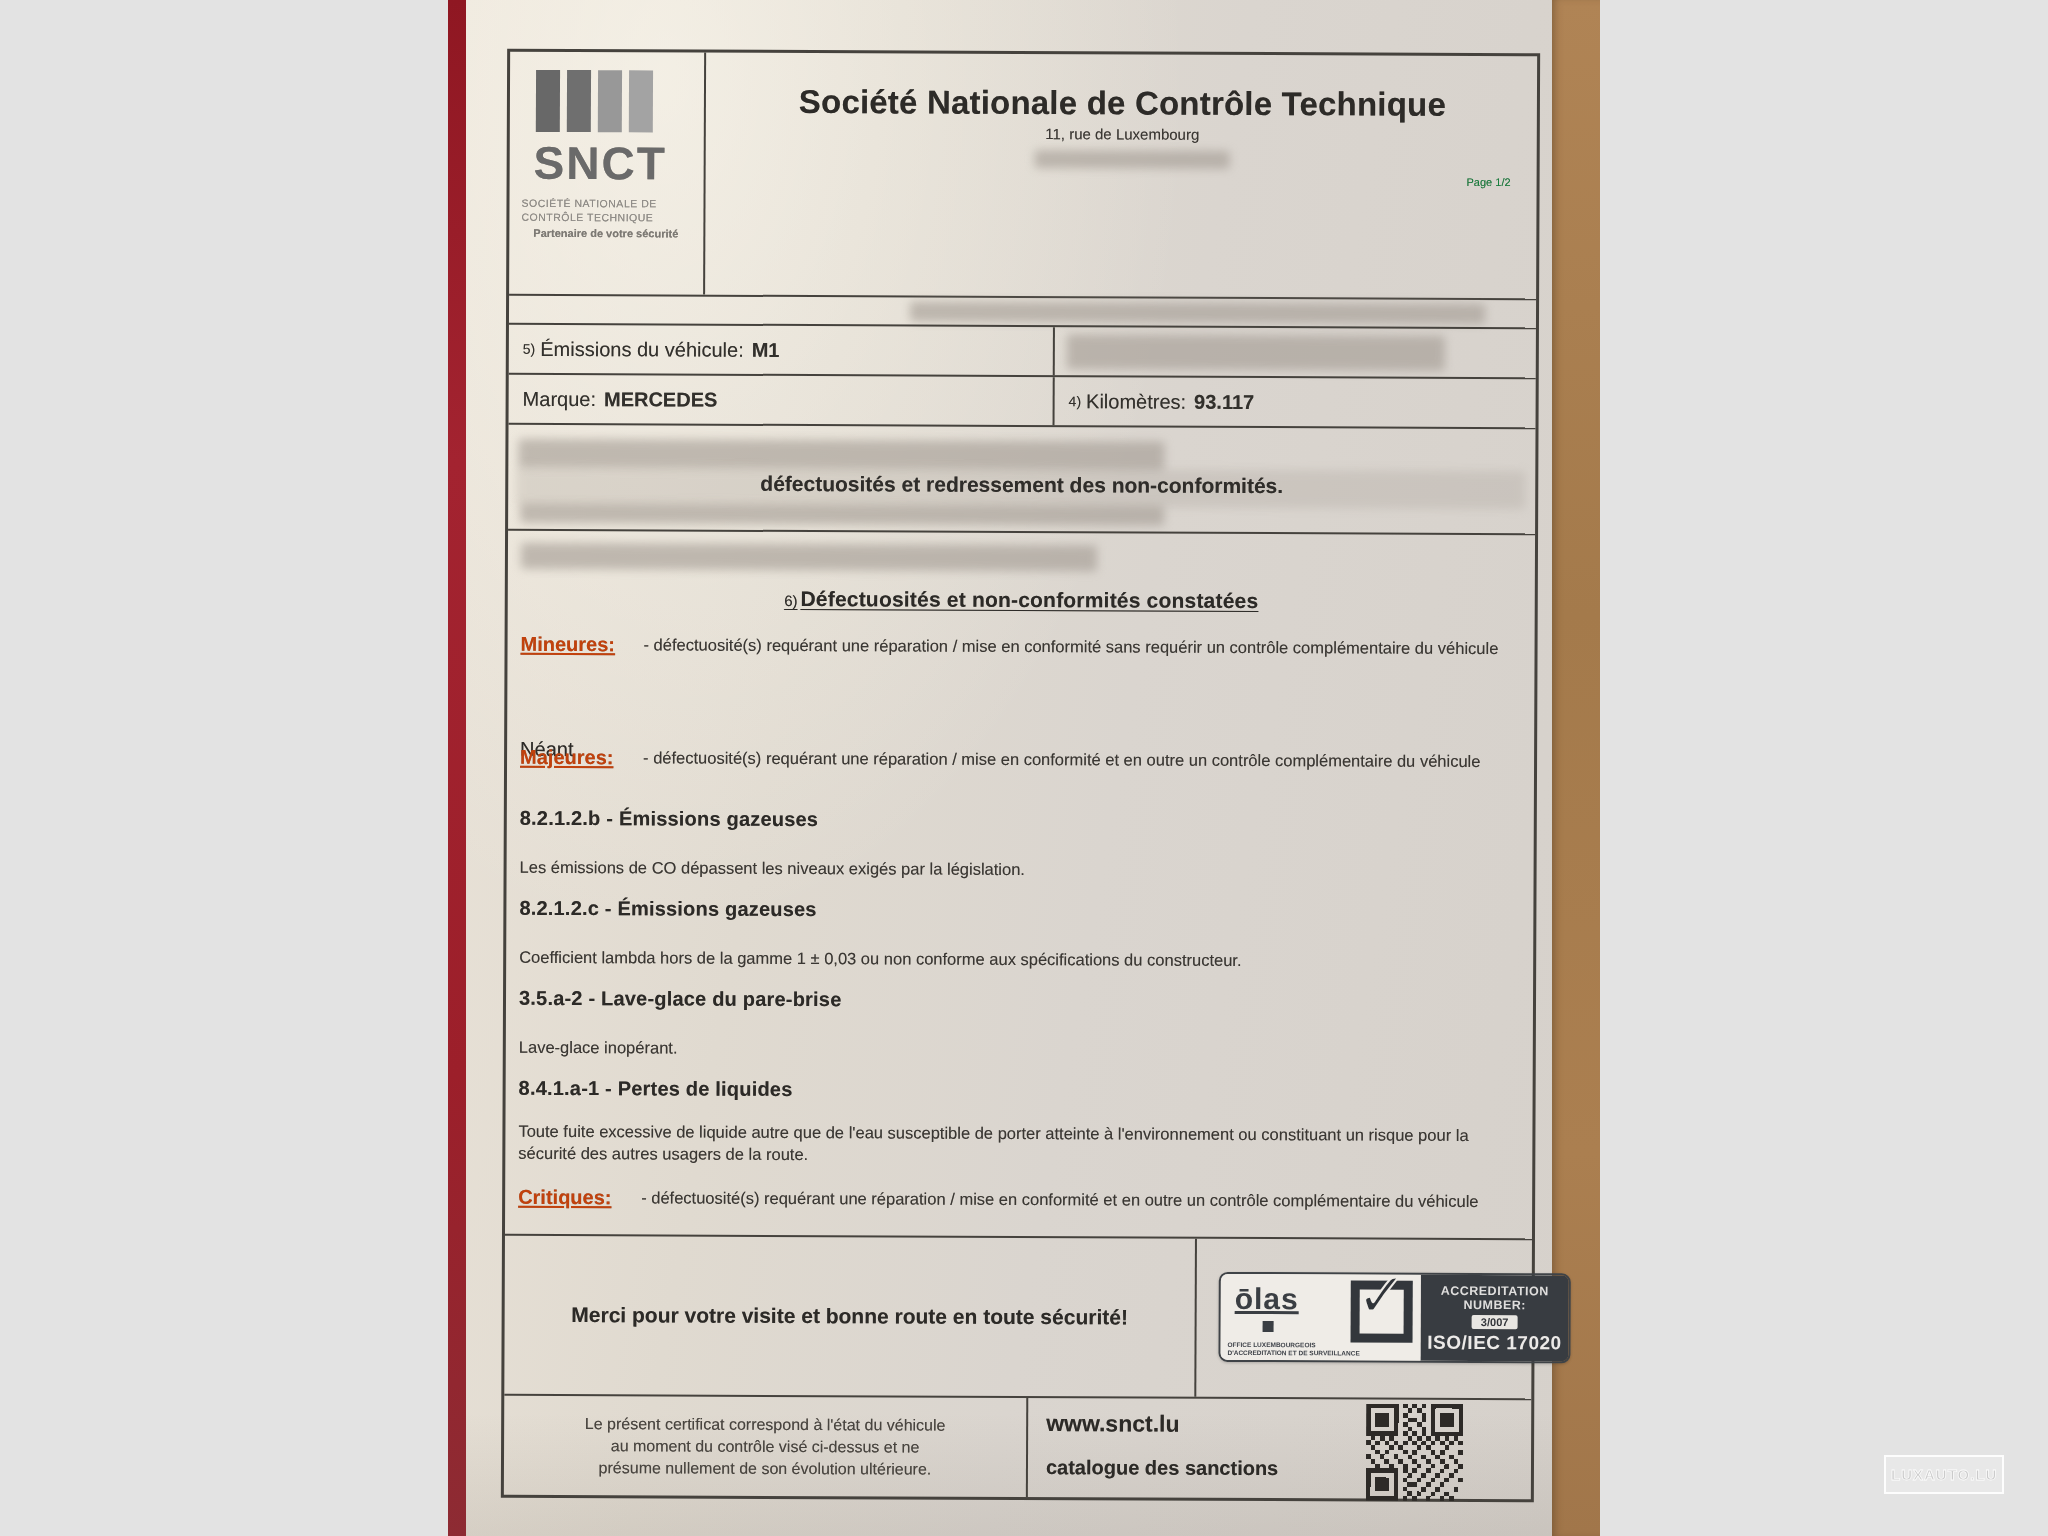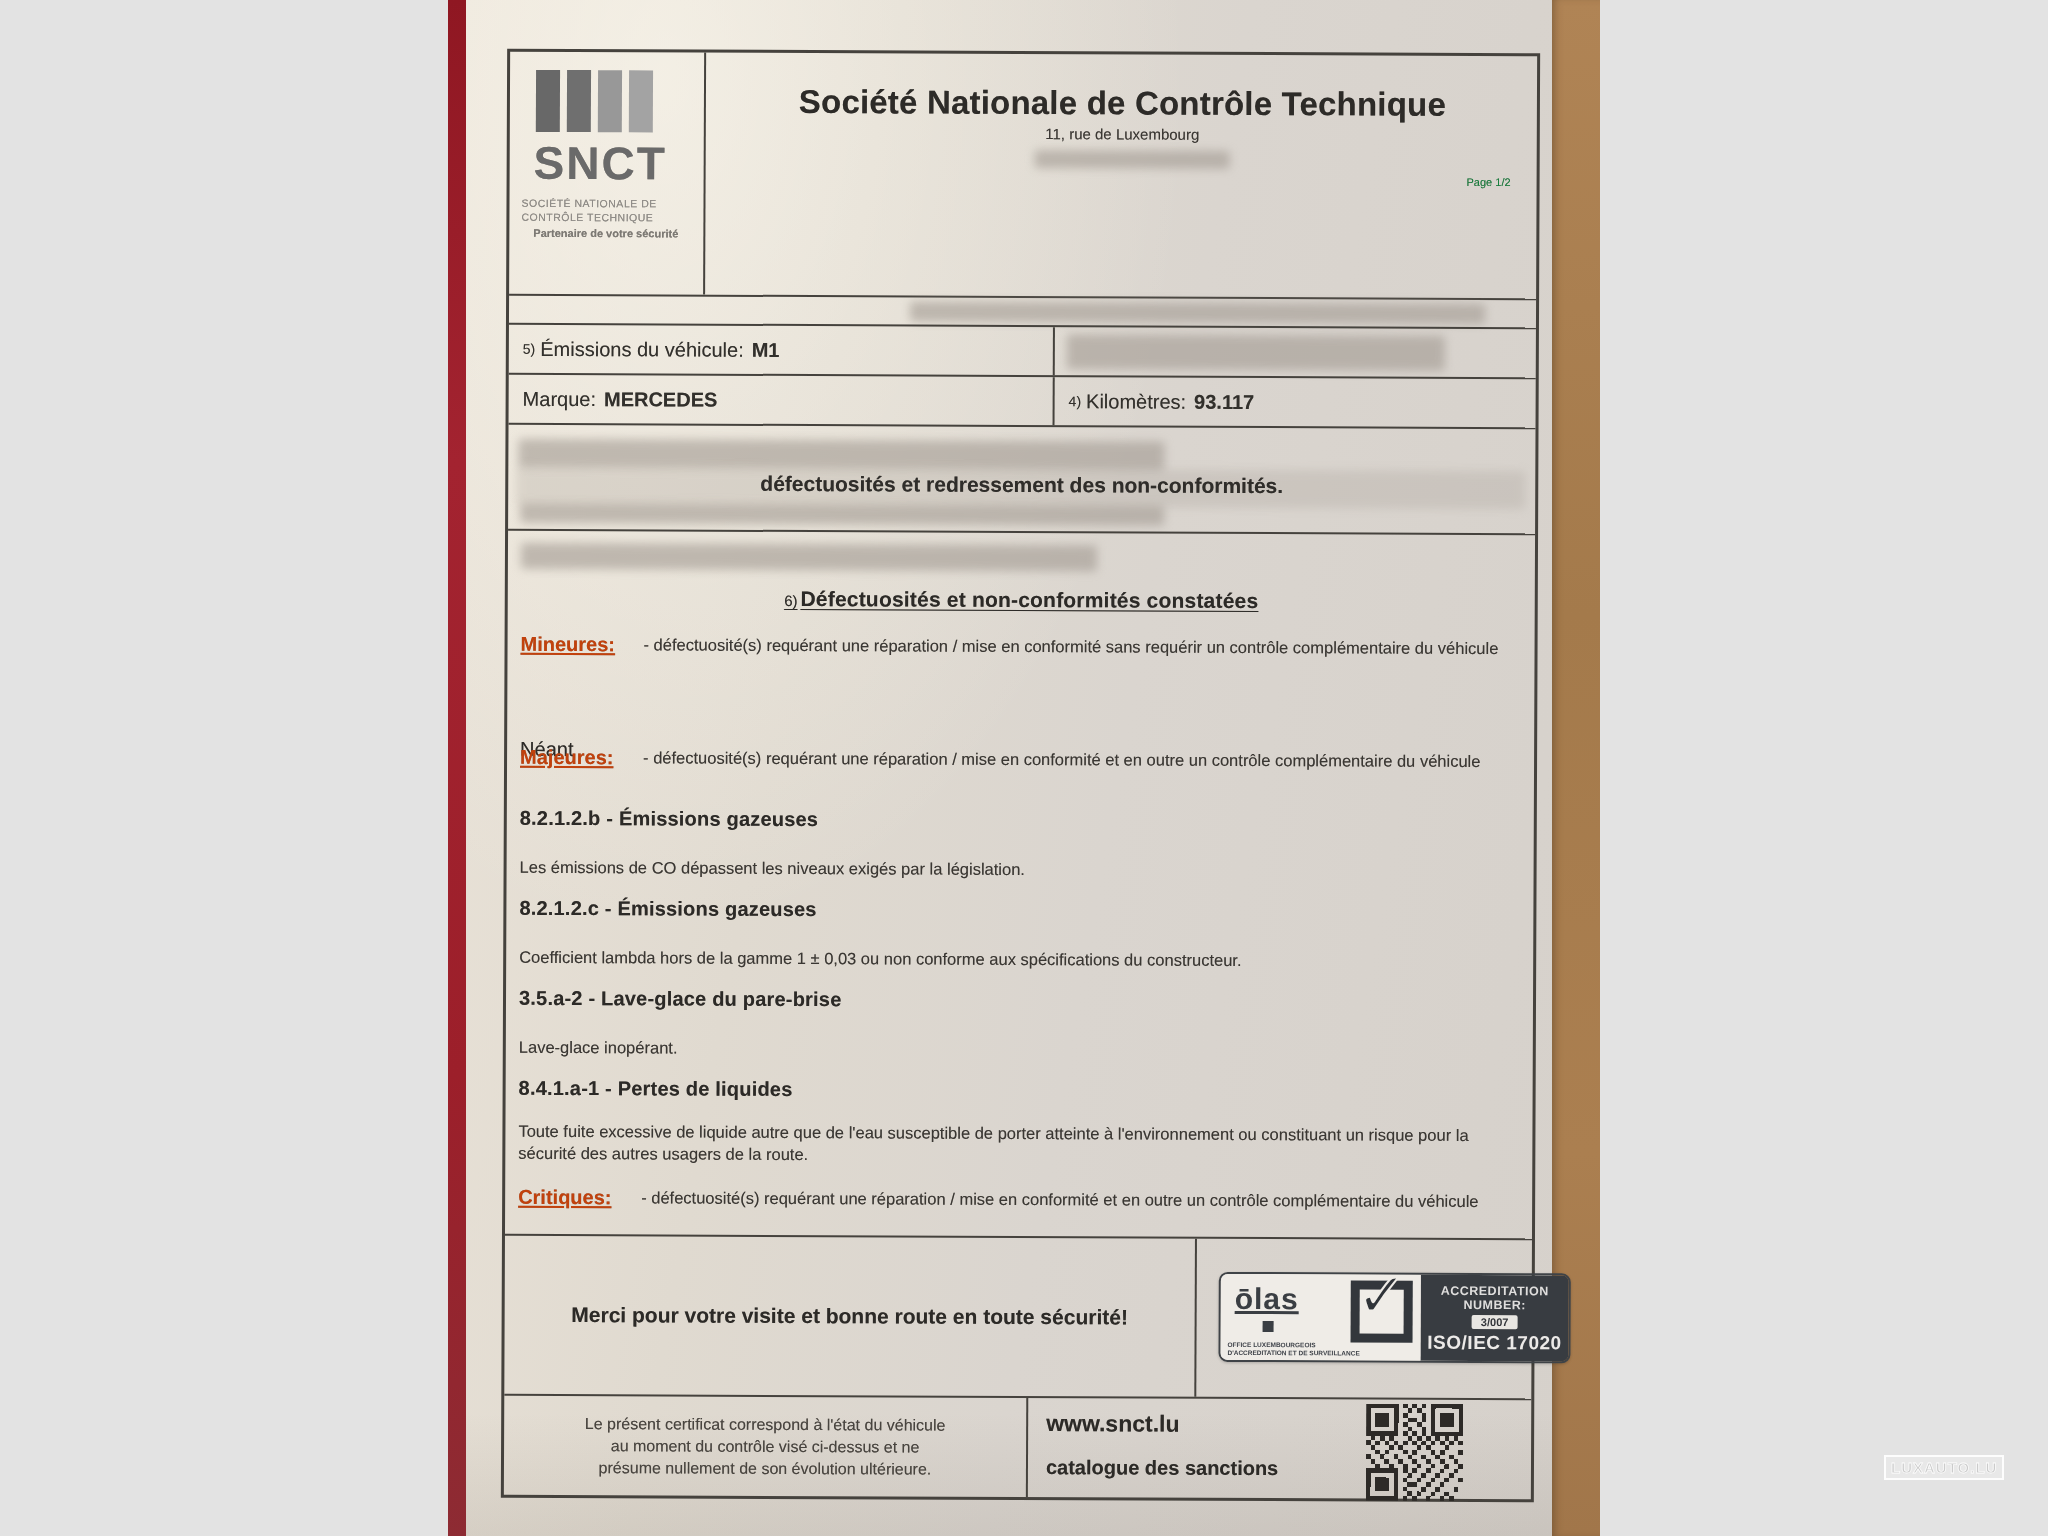--- a/index.html
+++ b/index.html
@@ -98,21 +98,21 @@
   
   .sec.footer{top:1342px;height:101px;}
   .foot-left{position:absolute;left:0;top:0;width:524px;height:100%;border-right:2px solid #45423d;box-sizing:border-box;
     display:flex;flex-direction:column;justify-content:center;text-align:center;font-size:16px;line-height:22px;color:#48443f;}
   .foot-right{position:absolute;left:526px;top:0;right:0;height:100%;}
   .website{position:absolute;left:16px;top:12px;font-size:23px;font-weight:bold;color:#2c2a27;}
   .catalogue{position:absolute;left:16px;top:58px;font-size:20px;font-weight:bold;color:#2c2a27;}
   .qr{position:absolute;left:336px;top:4px;width:97px;height:97px;}
   
   .watermark{position:absolute;left:1884px;top:1455px;font-size:15px;font-weight:bold;letter-spacing:1px;
-    color:#cbcbcb;border:2px solid rgba(255,255,255,.9);padding:2px 5px;background:rgba(255,255,255,.18);
+    color:#cbcbcb;border:2px solid rgba(255,255,255,.9);padding:9px 5px;background:rgba(255,255,255,.18);
     -webkit-text-stroke:.8px rgba(255,255,255,.9);}
 </style>
 </head>
 <body>
 
 <div class="photo">
   <div class="red-strip"></div>
   <div class="paper"></div>
   <div class="wood"></div>
 </div>

